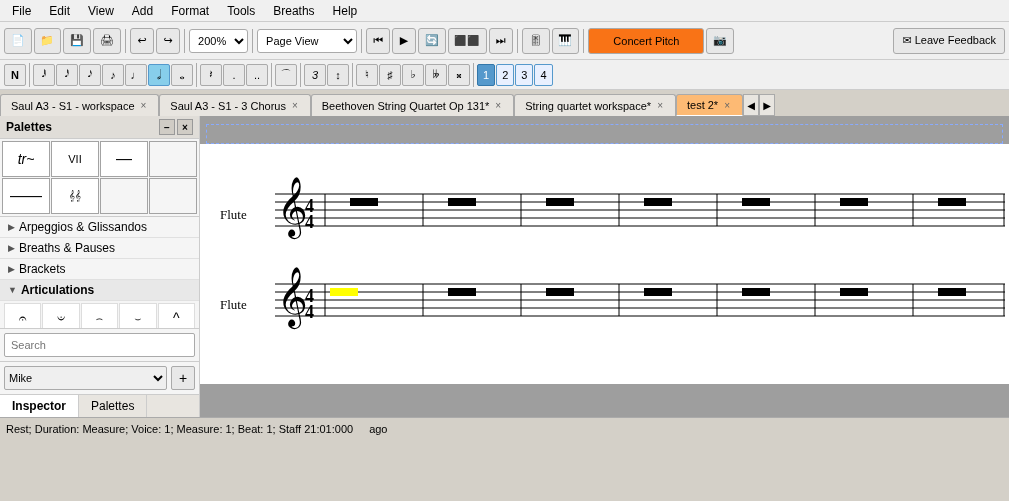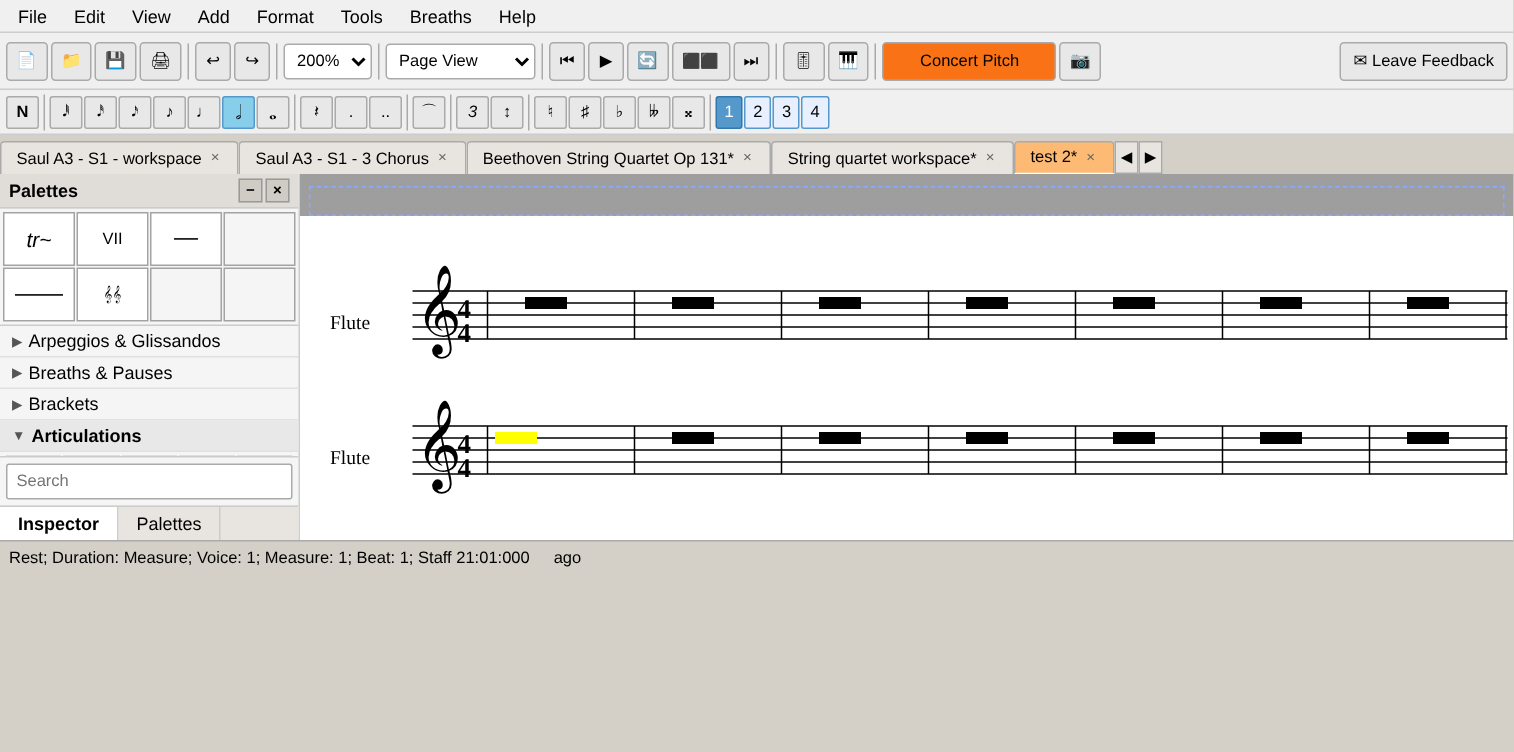--- a/index.html
+++ b/index.html
@@ -180,21 +180,21 @@
     <span class="tab-close">×</span>
   </div>
   <div class="tab active">
     <span>test 2*</span>
     <span class="tab-close">×</span>
   </div>
   <div class="tab-nav">◀</div>
   <div class="tab-nav">▶</div>
 </div>
 
-<div id="main" style="height: 244px;">
+<div id="main" style="height: 301px;">
 
   <div id="palette-panel">
     <div id="palette-header">
       <span>Palettes</span>
       <div id="palette-header-controls">
         <div class="palette-ctrl-btn">−</div>
         <div class="palette-ctrl-btn">×</div>
       </div>
     </div>
 
@@ -235,20 +235,26 @@
         <div class="artic-cell" style="font-size:11px;">⌣</div>
         <div class="artic-cell">^</div>
 
       </div>
     </div>
 
     <div id="palette-search">
       <input type="text" placeholder="Search" style="">
     </div>
 
+    <div id="palette-user">
+      <select>
+        <option>Mike</option>
+      </select>
+      <button>+</button>
+    </div>
 
     <div id="bottom-tabs">
       <div class="bottom-tab active">Inspector</div>
       <div class="bottom-tab">Palettes</div>
     </div>
   </div>
 
   <div id="score-area">
 
     <div style="border: 1px dashed #88aaff; margin: 8px 6px 0 6px; height: 20px;"></div>

